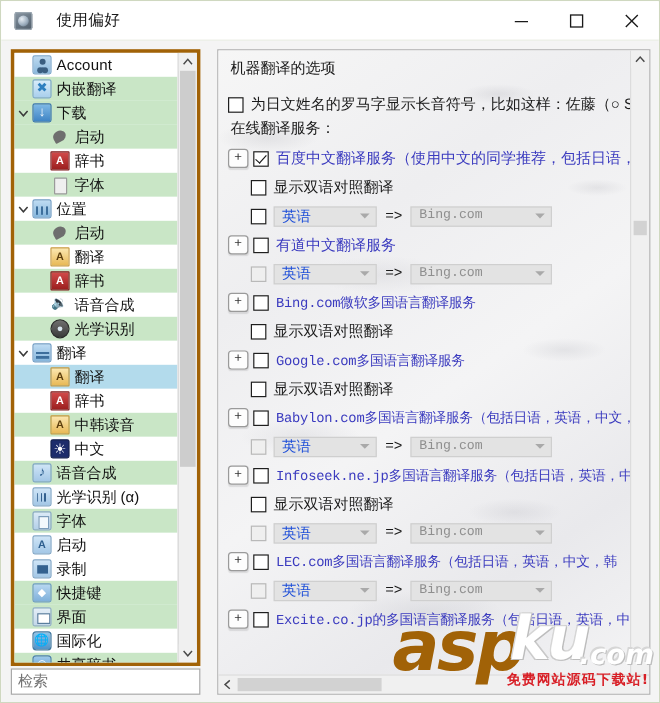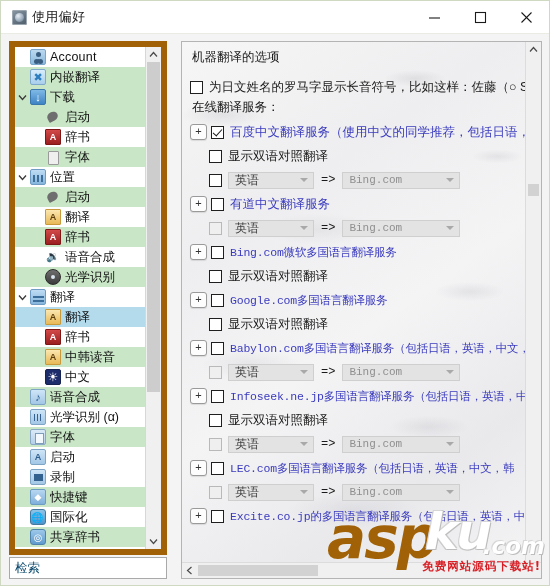--- a/index.html
+++ b/index.html
@@ -17,21 +17,21 @@
     box-sizing:border-box;
     display:flex;flex-direction:column;
   }
   #titlebar{
     height:32px;flex:0 0 32px;
     display:flex;align-items:center;
     background:#ffffff;
     border-bottom:1px solid #e8ece2;
     position:relative;
   }
-  #title-left{display:flex;align-items:center;gap:5px;padding-left:11px;}
+  #title-left{display:flex;align-items:center;gap:20px;padding-left:11px;}
   .app-icon{
     width:15px;height:15px;border-radius:2px;
     background:linear-gradient(150deg,#8d9aa6 0%,#6d7b88 45%,#4e5b68 100%);
     position:relative;box-shadow:0 0 0 1px #9aa6b0 inset;
   }
   .app-icon:after{
     content:"";position:absolute;left:3px;top:3px;width:9px;height:9px;
     border-radius:50%;
     background:radial-gradient(circle at 35% 32%,#e8eef4 0%,#9fb0c0 55%,#5b6c7c 100%);
   }
@@ -65,21 +65,21 @@
       linear-gradient(145deg,#f6f6f6 0%,#eeeef0 30%,#f4f4f5 55%,#e9e9ec 80%,#f3f3f4 100%);
   }
   
   #leftpane{
     flex:0 0 172px;display:flex;flex-direction:column;
     padding:7px 6px 6px 8px;box-sizing:border-box;
     position:relative;
   }
   #tree-outer{
     flex:1 1 auto;min-height:0;
-    border:6px solid #a16207;
+    border:3px solid #a16207;
     background:#ffffff;
     display:flex;overflow:hidden;position:relative;
   }
   #tree{
     flex:1 1 auto;min-width:0;overflow:hidden;position:relative;
   }
   .trow{
     height:20px;display:flex;align-items:center;
     box-sizing:border-box;white-space:nowrap;
     font-size:12.5px;color:#111;
@@ -153,21 +153,21 @@
     height:15px;flex:0 0 15px;display:flex;align-items:center;justify-content:center;
     background:#f0f0f0;color:#5d5d5d;
   }
   #tree-thumb{
     position:absolute;left:1px;right:1px;top:15px;height:330px;background:#cdcdcd;
   }
   #searchbox{
     flex:0 0 22px;margin-top:2px;
     border:1px solid #a9a9a9;background:#fff;
     display:flex;align-items:center;padding:0 5px;box-sizing:border-box;
-    font-size:12.5px;color:#0c4a6e;
+    font-size:12.5px;color:#737373;
   }
   
   #rightpane{
     flex:1 1 auto;min-width:0;display:flex;flex-direction:column;
     padding:7px 7px 6px 8px;box-sizing:border-box;
   }
   #opt-outer{
     flex:1 1 auto;min-height:0;border:1px solid #b4b4b4;
     display:flex;flex-direction:column;overflow:hidden;position:relative;
   }
@@ -210,21 +210,21 @@
     border:solid #1a1a1a;border-width:0 1.6px 1.6px 0;transform:rotate(42deg);
   }
   .cb.dim{border-color:#b9b9b9;background:#efefef;}
   .lbl{font-size:12.5px;color:#1a1a1a;}
   .lbl.blue{color:#3b3bbf;}
   .lbl.mono{font-family:"Liberation Mono","DejaVu Sans Mono",monospace;font-size:11.5px;color:#3b3bbf;letter-spacing:-.2px;}
 
   .combo{
     height:17px;display:inline-flex;align-items:center;
     background:#e3e3e3;border:1px solid #cfcfcf;box-sizing:border-box;
-    color:#404040;font-size:12px;padding:0 0 0 6px;position:relative;
+    color:#1d4ed8;font-size:12px;padding:0 0 0 6px;position:relative;
   }
   .combo.w1{width:86px;}
   .combo.w2{width:118px;}
   .combo .cb-arrow{
     position:absolute;right:5px;top:50%;margin-top:-2px;
     width:0;height:0;border-left:4px solid transparent;border-right:4px solid transparent;
     border-top:4px solid #a9a9a9;
   }
   .combo.mono-txt{font-family:"Liberation Mono","DejaVu Sans Mono",monospace;font-size:11px;color:#8f8f8f;}
   .arrow-eq{margin:0 7px;font-size:12px;color:#1a1a1a;font-family:"Liberation Mono","DejaVu Sans Mono",monospace;}
@@ -422,20 +422,25 @@
             <div class="trow plain">
               <span class="twist"></span>
               <span class="ticon ic-rec"></span>
               <span class="tlabel">录制</span>
             </div>
             <div class="trow alt">
               <span class="twist"></span>
               <span class="ticon ic-key"></span>
               <span class="tlabel">快捷键</span>
             </div>
+            <div class="trow alt">
+              <span class="twist"></span>
+              <span class="ticon ic-ui"></span>
+              <span class="tlabel">界面</span>
+            </div>
             <div class="trow plain">
               <span class="twist"></span>
               <span class="ticon ic-i18n"></span>
               <span class="tlabel">国际化</span>
             </div>
             <div class="trow alt">
               <span class="twist"></span>
               <span class="ticon ic-share"></span>
               <span class="tlabel">共享辞书</span>
             </div>

